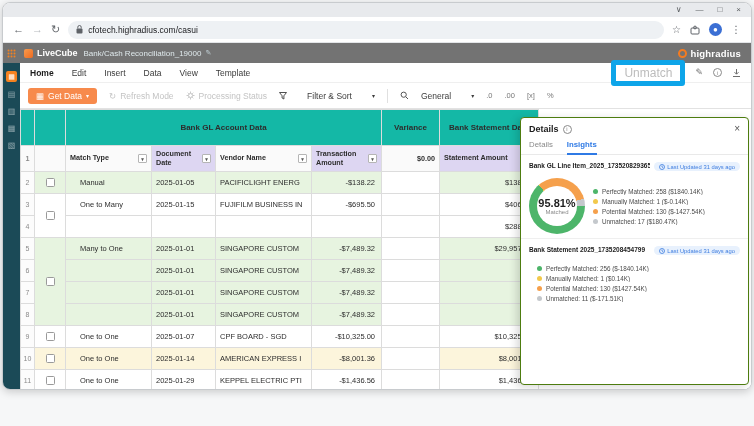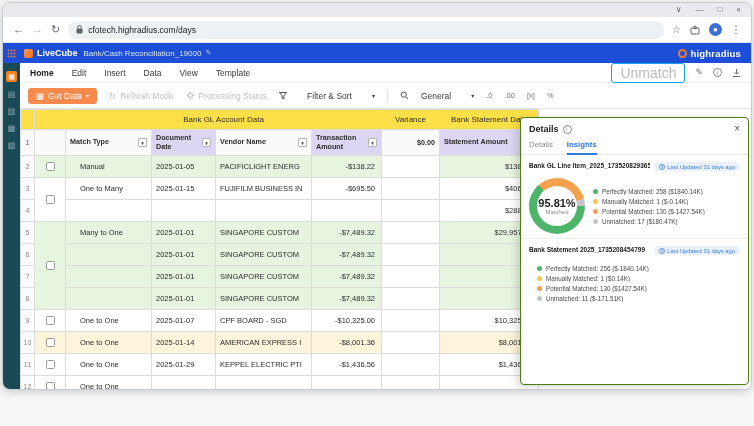--- a/index.html
+++ b/index.html
@@ -17,21 +17,21 @@
   .navbtn { font-size:11px; color:#5f6368; line-height:1;}
   .navbtn.dis { color:#b6b9bd; }
   .urlpill { flex:1; height:18px; background:#eef1f4; border-radius:9px;
              display:flex; align-items:center; padding:0 8px; gap:5px; min-width:0;}
   .urltext { font-size:8.5px; color:#202124; white-space:nowrap; overflow:hidden;}
   .chromeicons { display:flex; align-items:center; gap:9px;}
   .cicon { font-size:10px; color:#5f6368; line-height:1;}
   .avatar { width:13px; height:13px; border-radius:50%; background:#3b6fd4; color:#fff;
             font-size:8px; display:flex; align-items:center; justify-content:center;}
   
-  .appheader { height:20px; background:#1d4ed8; display:flex; align-items:center; flex:0 0 auto;}
+  .appheader { height:20px; background:#737373; display:flex; align-items:center; flex:0 0 auto;}
   .launcher { width:17px; display:flex; align-items:center; justify-content:center;}
   .cube { width:9px; height:9px; border-radius:2px; margin:0 4px 0 4px;
           background:linear-gradient(135deg,#f79b4e,#ef6a1f);}
   .prodname { color:#fff; font-size:9px; font-weight:bold;}
   .wbname { color:#dfe9ec; font-size:8px; margin-left:6px;}
   .pencil { color:#c2d2d7; font-size:7px; margin-left:4px;}
   .brand { margin-left:auto; margin-right:10px; display:flex; align-items:center; gap:3px;}
   .brandO { width:9px; height:9px; border:2.5px solid #f47b20; border-radius:50%;}
   .brandname { color:#fff; font-size:9.5px; font-weight:bold; letter-spacing:.2px;}
   
@@ -41,41 +41,41 @@
   .stripapp { width:11px; height:11px; background:#f58220; border-radius:2px; color:#fff;
               font-size:7px; display:flex; align-items:center; justify-content:center;}
   .stripicon { color:rgba(255,255,255,.5); font-size:8px; line-height:1;}
   .content { flex:1; display:flex; flex-direction:column; min-width:0; background:#fff;}
   
   .menubar { height:20px; display:flex; align-items:center; padding:0 10px; gap:18px;
              border-bottom:1px solid #efefef; flex:0 0 auto;}
   .mitem { font-size:8.5px; color:#3a3a3a;}
   .mitem.active { font-weight:bold; color:#1c1c1c;}
   .menuright { margin-left:auto; display:flex; align-items:center; gap:10px;}
-  .unmatch { border:1px solid #0ea5e9; border-radius:3px; padding:1px 8px;
-             color:#bcbcbc; font-size:14px;}
+  .unmatch { border:5px solid #0ea5e9; border-radius:3px; padding:1px 8px;
+             color:#bcbcbc; font-size:12px;}
   .micon { font-size:9px; color:#6e6e6e; line-height:1;}
   .infocirc { width:9px; height:9px; border:1px solid #8a8a8a; border-radius:50%; color:#8a8a8a;
               font-size:6px; display:flex; align-items:center; justify-content:center;}
   
   .toolbar { height:26px; display:flex; align-items:center; padding:0 8px; gap:12px;
              border-bottom:1px solid #e2e2e2; flex:0 0 auto;}
   .getdata { background:#f78a4c; color:#fff; border-radius:3px; font-size:8.5px;
              display:flex; align-items:center; gap:4px; padding:3px 8px;}
   .tgray { color:#c3c3c3; font-size:8.5px; display:flex; align-items:center; gap:4px;}
   .tdark { color:#3c3c3c; font-size:8.5px; display:flex; align-items:center; gap:20px;}
   .tsep { width:1px; height:14px; background:#e0e0e0;}
   .fmticon { font-size:7.5px; color:#777;}
   .caret { font-size:6px; line-height:1;}
   
   .gridwrap { flex:1; position:relative; min-height:0; overflow:hidden; background:#fff;}
   table { border-collapse:collapse; table-layout:fixed; width:518px; font-size:7.5px; color:#2d2d2d;}
   td,th { border:1px solid #dcdcdc; overflow:hidden; white-space:nowrap; padding:0 4px;
           height:22px; font-weight:normal; text-align:left; background-clip:padding-box;}
-  tr.ghr td { height:20px; font-weight:normal; font-size:8px; text-align:center; background:#fde047;}
+  tr.ghr td { height:36px; font-weight:bold; font-size:8px; text-align:center; background:#14b8a6;}
   tr.chr td, tr.chr th { height:26px; font-weight:bold; font-size:7.2px; background:#fafafa;}
   th.lav { background:#ddd6f2 !important;}
   .hcell { display:flex; align-items:center; gap:2px; height:100%;}
   .hlabel { flex:1; white-space:normal; line-height:1.15; overflow:hidden;}
   .fbox { flex:0 0 auto; width:9px; height:9px; border:1px solid #b5b5b5; background:#fff;
           border-radius:1px; font-size:5px; color:#555; display:flex; align-items:center;
           justify-content:center;}
   td.num { color:#8a8a8a; text-align:center; font-size:7px; background:#fcfcfc; padding:0 1px;}
   td.cb { text-align:center;}
   .checkbox { display:inline-block; width:9px; height:9px; border:1px solid #9a9a9a;
@@ -132,21 +132,21 @@
 
   <div class="addressbar">
     <span class="navbtn">←</span>
     <span class="navbtn dis">→</span>
     <span class="navbtn">↻</span>
     <div class="urlpill">
       <svg width="7" height="9" viewBox="0 0 7 9">
         <rect x="0.5" y="3.5" width="6" height="5" rx="1" fill="#5f6368"></rect>
         <path d="M1.8 3.5 V2.2 a1.7 1.7 0 0 1 3.4 0 V3.5" fill="none" stroke="#5f6368" stroke-width="1"></path>
       </svg>
-      <span class="urltext">cfotech.highradius.com/days</span>
+      <span class="urltext">cfotech.highradius.com/casui</span>
     </div>
     <div class="chromeicons">
       <span class="cicon">☆</span>
       <svg width="10" height="10" viewBox="0 0 10 10">
         <rect x="1" y="3" width="8" height="6" rx="1" fill="none" stroke="#5f6368" stroke-width="1"></rect>
         <circle cx="5" cy="2.5" r="1.4" fill="none" stroke="#5f6368" stroke-width="1"></circle>
       </svg>
       <span class="avatar">●</span>
       <span class="cicon">⋮</span>
     </div>

